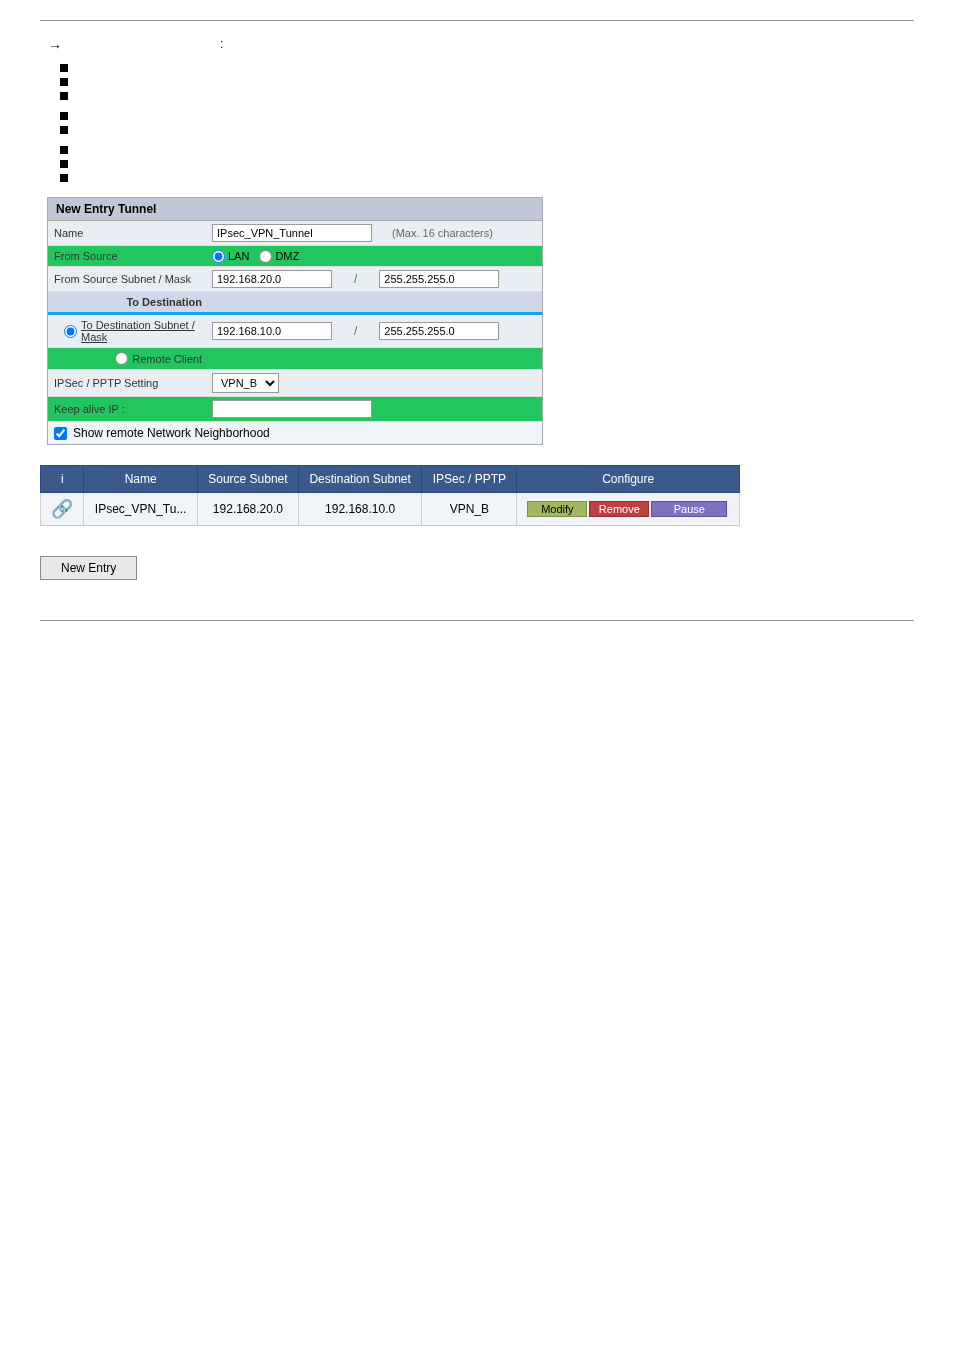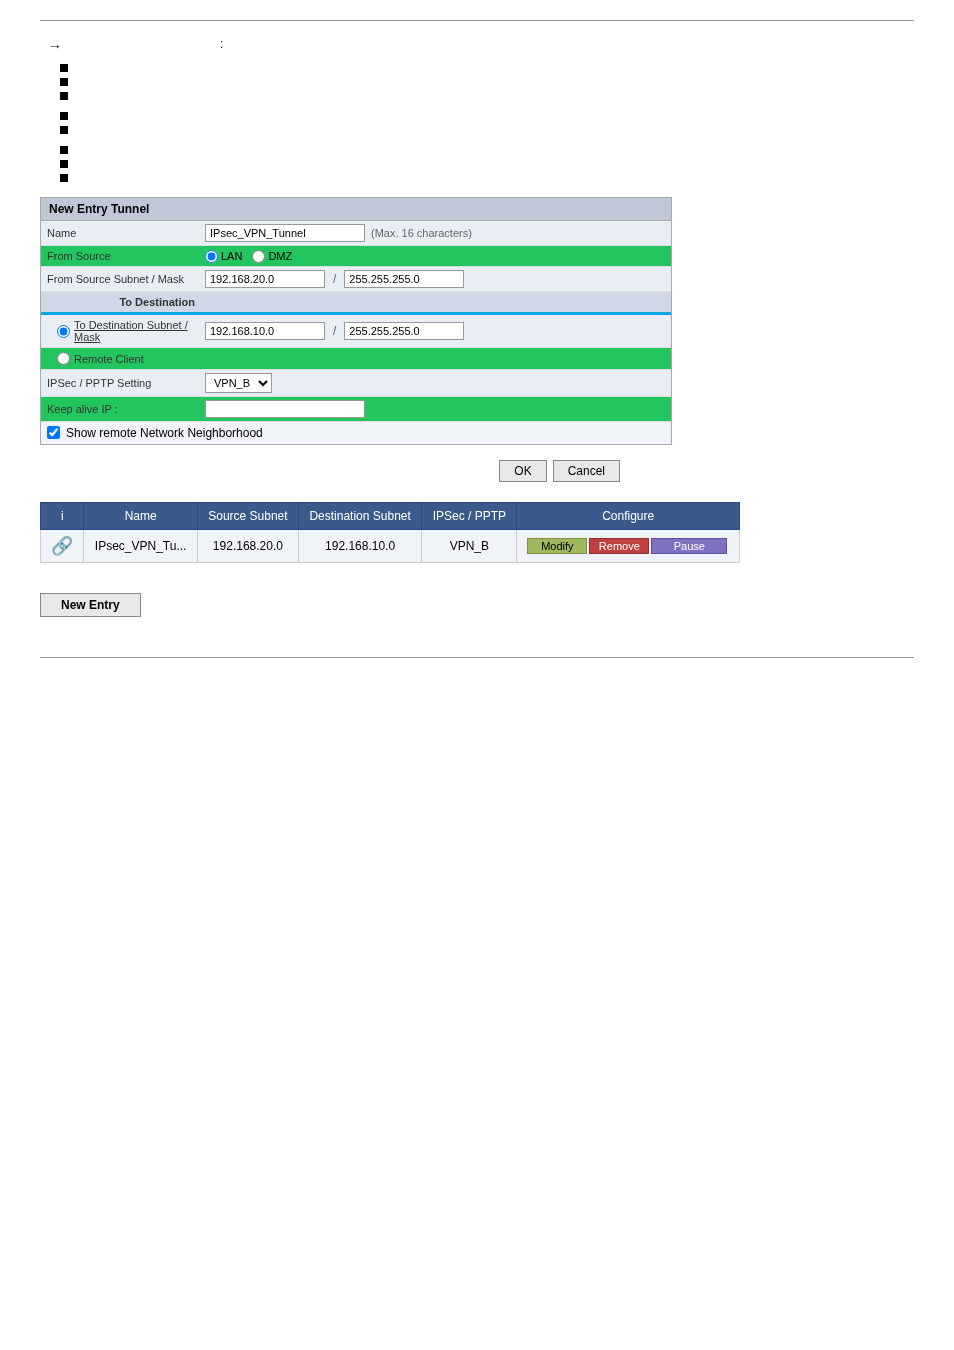--- a/index.html
+++ b/index.html
@@ -54,23 +54,23 @@
       flex-shrink: 0;
     }
 
     .bullet-text {
       font-size: 12px;
       color: #333;
     }
 
     
     .form-container {
-      margin: 15px 0;
+      margin: 15px 7px;
       border: 1px solid #aaa;
-      width: 632px;
+      width: 496px;
     }
 
     .form-title {
       background: #c0c8d8;
       padding: 4px 8px;
       font-weight: bold;
       font-size: 12px;
       border-bottom: 1px solid #aaa;
     }
 
@@ -91,21 +91,21 @@
       font-size: 11px;
       color: #333;
       flex-shrink: 0;
     }
 
     .form-value {
       flex: 1;
       padding: 3px 4px;
       display: flex;
       align-items: center;
-      gap: 6px;
+      gap: 20px;
     }
 
     .form-input {
       border: 1px solid #999;
       padding: 2px 4px;
       font-size: 11px;
       background: #fff;
     }
 
     .form-input-wide {
@@ -151,21 +151,21 @@
 
     select.form-select {
       border: 1px solid #999;
       padding: 2px 4px;
       font-size: 11px;
       background: #fff;
     }
 
     .checkbox-row {
       display: flex;
-      align-items: flex-start;
+      align-items: flex-end;
       padding: 4px 6px;
       background: #f0f4f8;
       gap: 6px;
     }
 
     
     .button-row {
       display: flex;
       justify-content: flex-end;
       gap: 6px;
@@ -264,21 +264,20 @@
       text-align: center;
     }
 
     .new-entry-btn {
       margin-top: 15px;
       padding: 4px 20px;
       font-size: 12px;
       border: 1px solid #888;
       background: #e8e8e8;
       cursor: pointer;
-      font-weight: bold;
     }
 
     .bottom-divider {
       border-top: 1px solid #999;
       margin-top: 40px;
     }
   </style>
 </head>
 <body>
 
@@ -380,21 +379,21 @@
         <span>To Destination Subnet / Mask</span>
       </div>
       <div class="form-value">
         <input type="text" class="form-input form-input-medium" value="192.168.10.0" style="">
         <span class="slash-sep">/</span>
         <input type="text" class="form-input form-input-medium" value="255.255.255.0" style="">
       </div>
     </div>
 
     <div class="form-row">
-      <div class="form-label" style="padding-left: 16px; display:flex; align-items:center; gap:4px;">
+      <div class="form-label" style="padding-left: 16px; display:flex; align-items:center; gap:4px;justify-content:flex-end;">
         <input type="radio" name="to_dest_type" style="">
         <span>Remote Client</span>
       </div>
       <div class="form-value"></div>
     </div>
 
     <div class="form-row">
       <div class="form-label">IPSec / PPTP Setting</div>
       <div class="form-value">
         <select class="form-select">
@@ -409,24 +408,20 @@
         <input type="text" class="form-input form-input-wide" value="" style="">
       </div>
     </div>
 
     <div class="checkbox-row">
       <input type="checkbox" checked="" style="">
       <span>Show remote Network Neighborhood</span>
     </div>
   </div>
 
-  <div class="button-row">
-    <button class="btn">OK</button>
-    <button class="btn">Cancel</button>
-  </div>
 
   <div class="table-container">
     <table>
       <thead>
         <tr>
           <th class="col-i">i</th>
           <th>Name</th>
           <th>Source Subnet</th>
           <th>Destination Subnet</th>
           <th>IPSec / PPTP</th>

